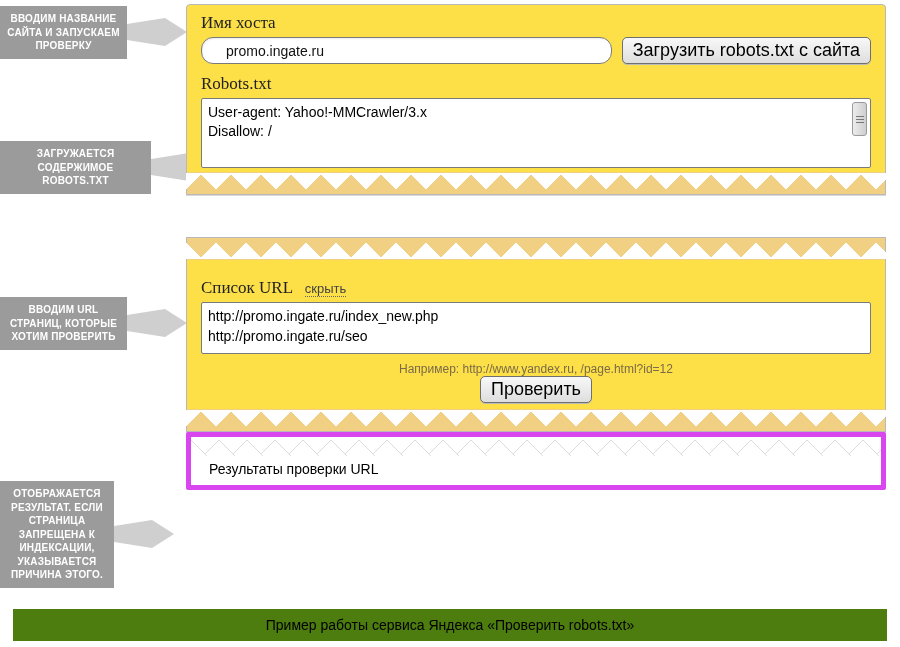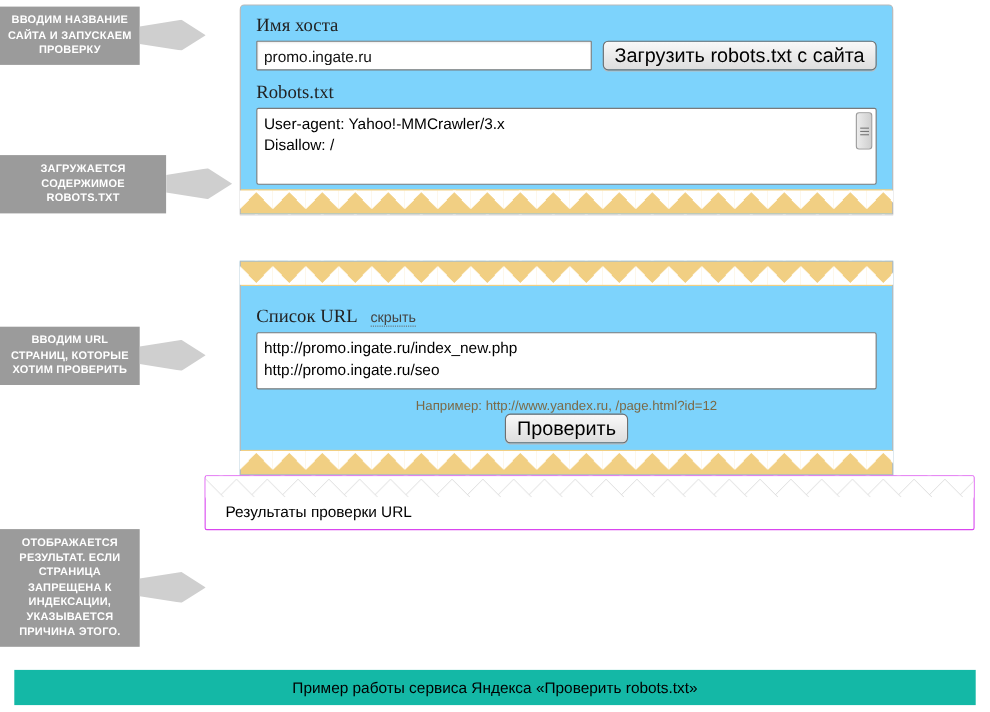--- a/index.html
+++ b/index.html
@@ -31,41 +31,40 @@
     position: absolute;
     left: 100%;
     top: 50%;
     margin-top: -14px;
   }
 
   
   .panel {
     position: absolute;
     left: 186px;
-    width: 594px;
-    background: #7dd3fc;
+    width: 700px;
+    background: #fde047;
     border: 1px solid #b9b9b9;
     border-radius: 4px 4px 0 0;
     box-shadow: 0 1px 0 #d8d8d8;
-    margin-left: 32px;
   }
   .panel-inner { padding: 8px 14px 0 14px; }
   .section-label {
     font-size: 17px;
     color: #222;
     margin-bottom: 4px;
     font-family: "Times New Roman", serif;
   }
   .host-row { display: flex; gap: 10px; align-items: stretch; margin-bottom: 10px; }
   .text-field {
     flex: 1;
     background: #fff;
     border: 1px solid #7a7a7a;
-    border-radius: 1px;
-    padding: 3px 6px;
+    border-radius: 12px;
+    padding: 3px 24px;
     font-family: Arial, sans-serif;
     font-size: 14px;
     color: #111;
     box-shadow: inset 1px 1px 2px rgba(0,0,0,.08);
   }
   .btn {
     background: linear-gradient(#f8f8f8,#dedede);
     border: 1px solid #6f6f6f;
     border-radius: 5px;
     padding: 2px 10px;
@@ -142,21 +141,21 @@
   .example-row {
     display:flex; justify-content:space-between; align-items:center;
     padding:8px 0 6px 0;
     flex-direction:column;
   }
   .example-text { font-size:12px; color:#7a6a48; }
 
   
   .results-panel {
     position:absolute; left:186px; top:432px; width:700px;
-    border:1px solid #d946ef;
+    border:5px solid #d946ef;
     background:#fff;
     border-radius:2px;
   }
   .results-zig {
     height:20px; position:relative; background:#fff;
   }
   .results-zig::before{
     content:''; position:absolute; left:0; right:0; top:-1px; height:20px;
     background-image:
       linear-gradient(45deg,#fff 11px,#ddd 11px,#ddd 12px, transparent 12px),
@@ -183,21 +182,21 @@
     padding:7px 10px;
     border-bottom:1px solid #eee;
   }
   table.results tr:nth-child(odd) td { background:#f6f6f6; }
   .status-denied { color:#d11919; }
   .status-allowed { color:#2aa60f; }
 
   
   .caption-bar {
     position:absolute; left:13px; right:13px; bottom:6px;
-    background:#14b8a6;
+    background:#4d7c0f;
     text-align:center;
     padding:8px 0;
     font-size:14px;
   }
 </style>
 </head>
 <body>
 
 <div class="callout" style="top:6px;width:127px;text-align:center;">
   <span>ВВОДИМ НАЗВАНИЕ САЙТА И ЗАПУСКАЕМ ПРОВЕРКУ</span>
@@ -213,21 +212,21 @@
   </svg>
 </div>
 
 <div class="callout" style="top:297px;width:127px;">
   <span>ВВОДИМ URL СТРАНИЦ, КОТОРЫЕ ХОТИМ ПРОВЕРИТЬ</span>
   <svg width="60" height="28">
     <polygon points="0,6 0,22 38,28 60,14 38,0" fill="#cfcfcf"></polygon>
   </svg>
 </div>
 
-<div class="callout" style="top:481px;width:127px;">
+<div class="callout" style="top:481px;width:114px;">
   <span>ОТОБРАЖАЕТСЯ РЕЗУЛЬТАТ. ЕСЛИ СТРАНИЦА ЗАПРЕЩЕНА К ИНДЕКСАЦИИ, УКАЗЫВАЕТСЯ ПРИЧИНА ЭТОГО.</span>
   <svg width="60" height="28">
     <polygon points="0,6 0,22 38,28 60,14 38,0" fill="#cfcfcf"></polygon>
   </svg>
 </div>
 
 <div class="panel" style="top:4px;">
   <div class="panel-inner">
     <div class="section-label">Имя хоста</div>
     <div class="host-row">

